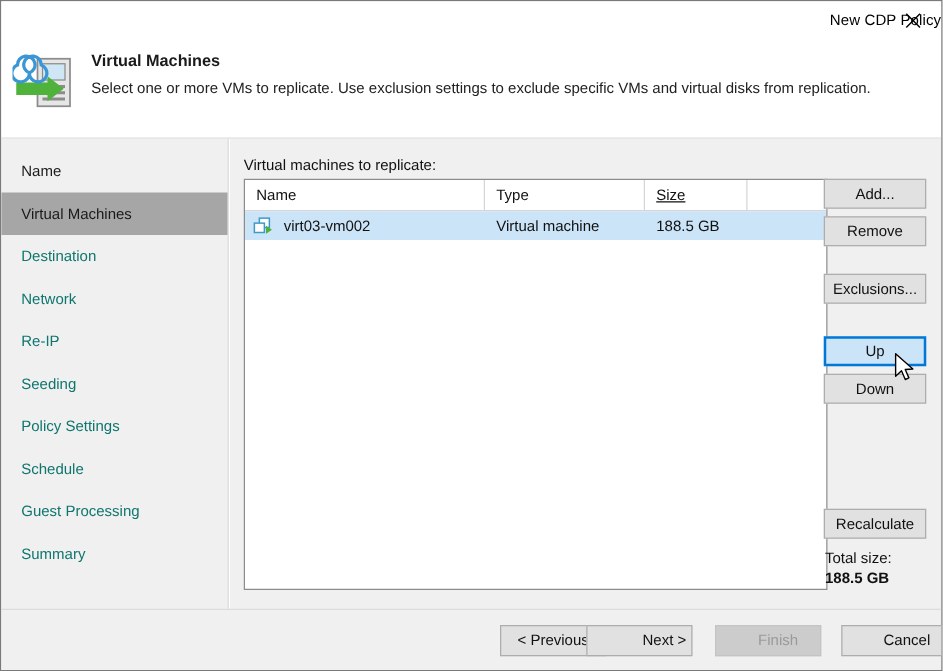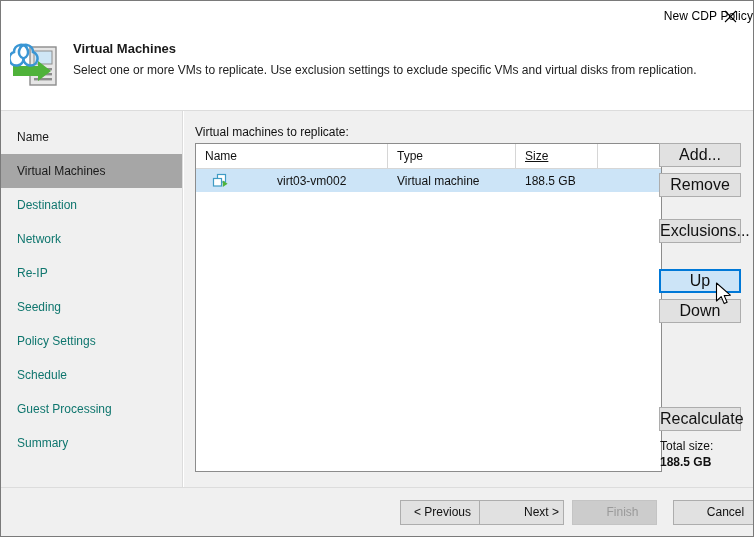--- a/index.html
+++ b/index.html
@@ -170,35 +170,35 @@
     cursor: default;
   }
   .trow.selected { background: #cce4f7; }
   .trow .cell {
     font-size: 12px;
     color: #111111;
     box-sizing: border-box;
     white-space: nowrap;
     overflow: hidden;
   }
-  .trow .c-name { width: 192px; display:flex; align-items:center; padding-left: 16px; gap: 40px; }
+  .trow .c-name { width: 192px; display:flex; align-items:center; padding-left: 6px; }
   .trow .c-type { width: 128px; padding-left: 9px; }
   .trow .c-size { width: 82px;  padding-left: 9px; }
   .vm-icon { width: 18px; height: 16px; margin-right: 7px; flex: 0 0 auto; }
   .vm-name { }
 
   
   .btn {
     position: absolute;
     width: 82px;
     height: 24px;
     background: #e1e1e1;
     border: 1px solid #adadad;
     box-sizing: border-box;
-    font-size: 16px;
+    font-size: 12px;
     color: #111111;
     line-height: 22px;
     text-align: center;
     cursor: default;
     font-family: "Liberation Sans", sans-serif;
     padding: 0;
   }
   .btn.hover {
     background: #cce4f7;
     border: 2px solid #0078d7;
@@ -260,21 +260,21 @@
     cursor: default;
     font-family: "Liberation Sans", sans-serif;
     padding: 0;
   }
   .fbtn.disabled {
     background: #cccccc;
     border-color: #c4c4c4;
     color: #9a9a9a;
   }
   #fbtn-prev   { left: 399px; }
-  #fbtn-next   { left: 478px; padding-left: 40px; }
+  #fbtn-next   { left: 468px; padding-left: 40px; }
   #fbtn-finish { left: 571px; padding-left: 16px; }
   #fbtn-cancel { left: 672px; padding-left: 20px; }
 </style>
 </head>
 <body>
 
 <div class="window">
 
   <div class="titlebar">
     <span class="titlebar-text">New CDP Policy</span>

